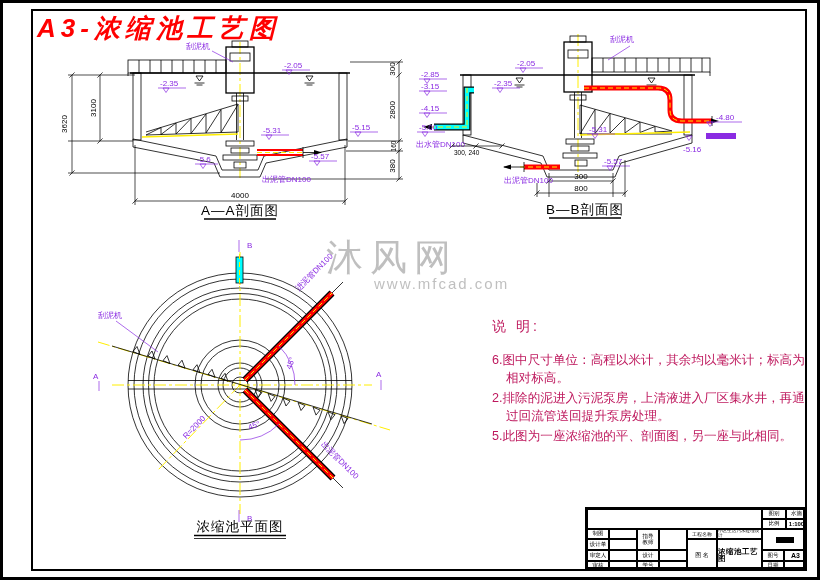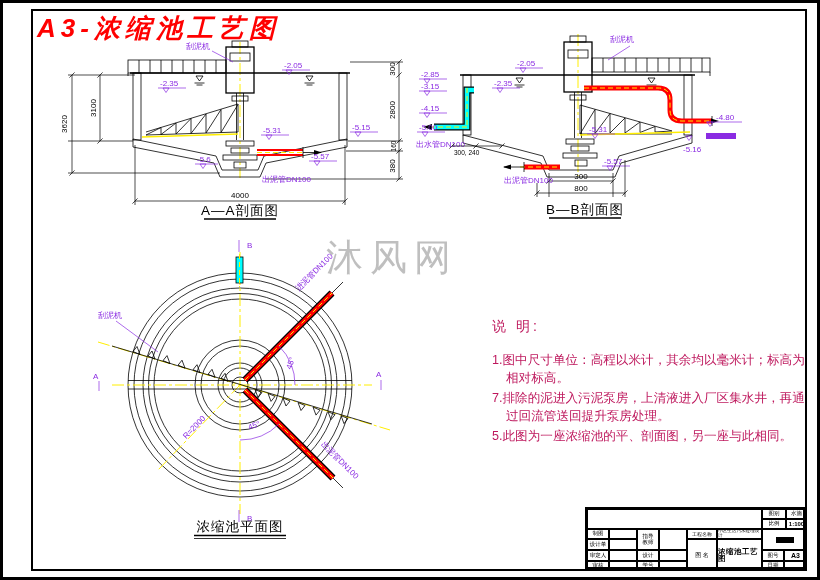--- a/index.html
+++ b/index.html
@@ -47,20 +47,21 @@
 
 <div class="outer-border"></div>
 <div class="frame"></div>
 
 <div class="main-title">A3-浓缩池工艺图</div>
 
 <div class="watermark">
   <div class="wm-row">
     <span class="wm-name">沐风网</span>
   </div>
+  <div class="wm-url">www.mfcad.com</div>
 </div>
 
 <svg class="sheet" width="820" height="580" viewBox="0 0 820 580">
   <defs>
     <pattern id="stip" width="4" height="4" patternUnits="userSpaceOnUse">
       <rect width="4" height="4" fill="#fff"></rect>
       <rect x="0" y="0" width="1.4" height="1.4" fill="#000"></rect>
       <rect x="2" y="2" width="1.4" height="1.4" fill="#000"></rect>
     </pattern>
     <path id="lvl" d="M0 0 h6 l-3 4.5 z" fill="none"></path>
@@ -336,22 +337,22 @@
 
     <text class="cap" x="240" y="531" text-anchor="middle">浓缩池平面图</text>
     <line class="k" x1="194" y1="535.5" x2="286" y2="535.5"></line>
     <line class="kt" x1="194" y1="538.5" x2="286" y2="538.5"></line>
   </g>
 </svg>
 
 <div class="notes">
   <div class="notes-heading">说 明:</div>
   <div class="notes-list">
-    <div class="note-item">1.图中尺寸单位：高程以米计，其余均以毫米计；标高为相对标高。</div>
-    <div class="note-item">7.排除的泥进入污泥泵房，上清液进入厂区集水井，再通过回流管送回提升泵房处理。</div>
+    <div class="note-item">6.图中尺寸单位：高程以米计，其余均以毫米计；标高为相对标高。</div>
+    <div class="note-item">2.排除的泥进入污泥泵房，上清液进入厂区集水井，再通过回流管送回提升泵房处理。</div>
     <div class="note-item">5.此图为一座浓缩池的平、剖面图，另一座与此相同。</div>
   </div>
 </div>
 
 <div class="title-block">
   <div class="tb-cell" style="left:0;top:0;width:175px;height:20px;"></div>
   <div class="tb-cell f55" style="left:175px;top:0;width:24px;height:10px;">图别</div>
   <div class="tb-cell f55" style="left:199px;top:0;width:21px;height:10px;">水施</div>
   <div class="tb-cell f55" style="left:175px;top:10px;width:24px;height:10px;">比例</div>
   <div class="tb-cell f6" style="left:199px;top:10px;width:21px;height:10px;font-weight:bold;">1:100</div>

